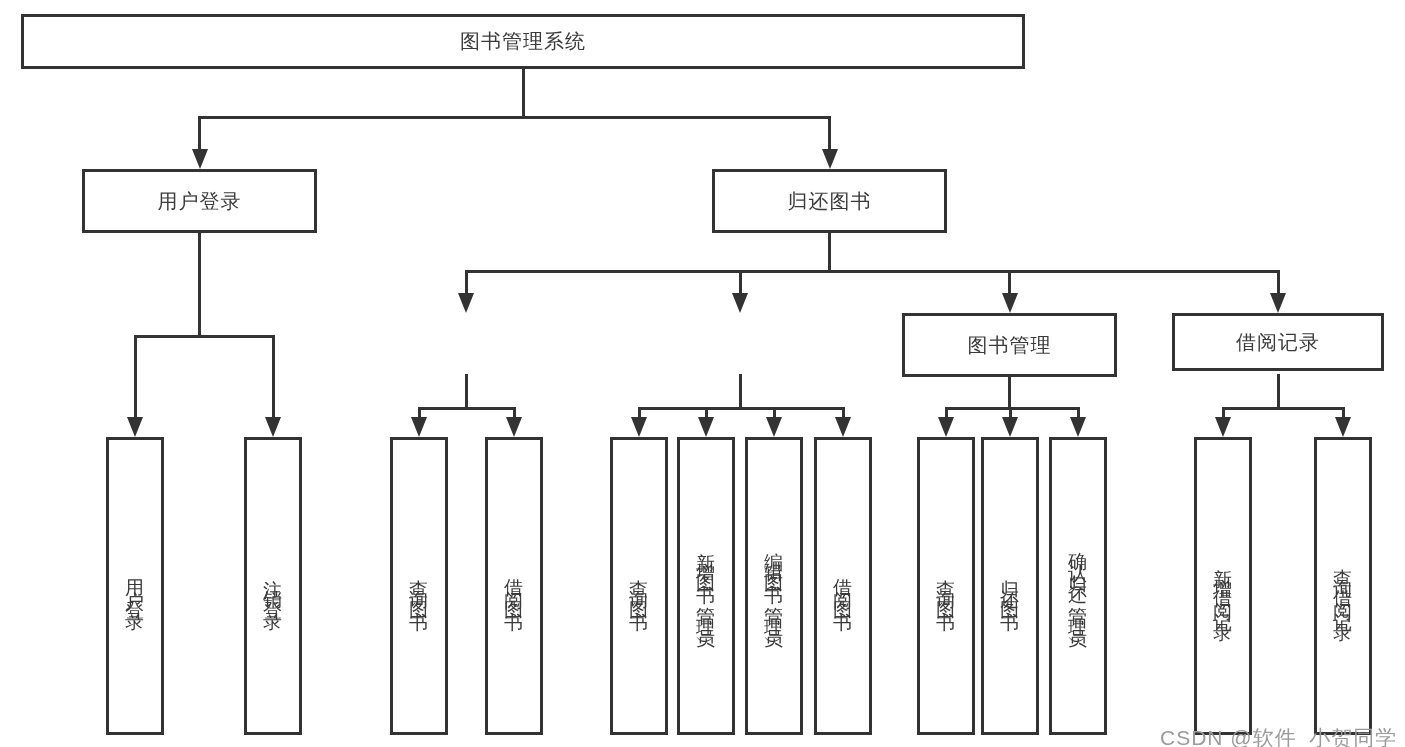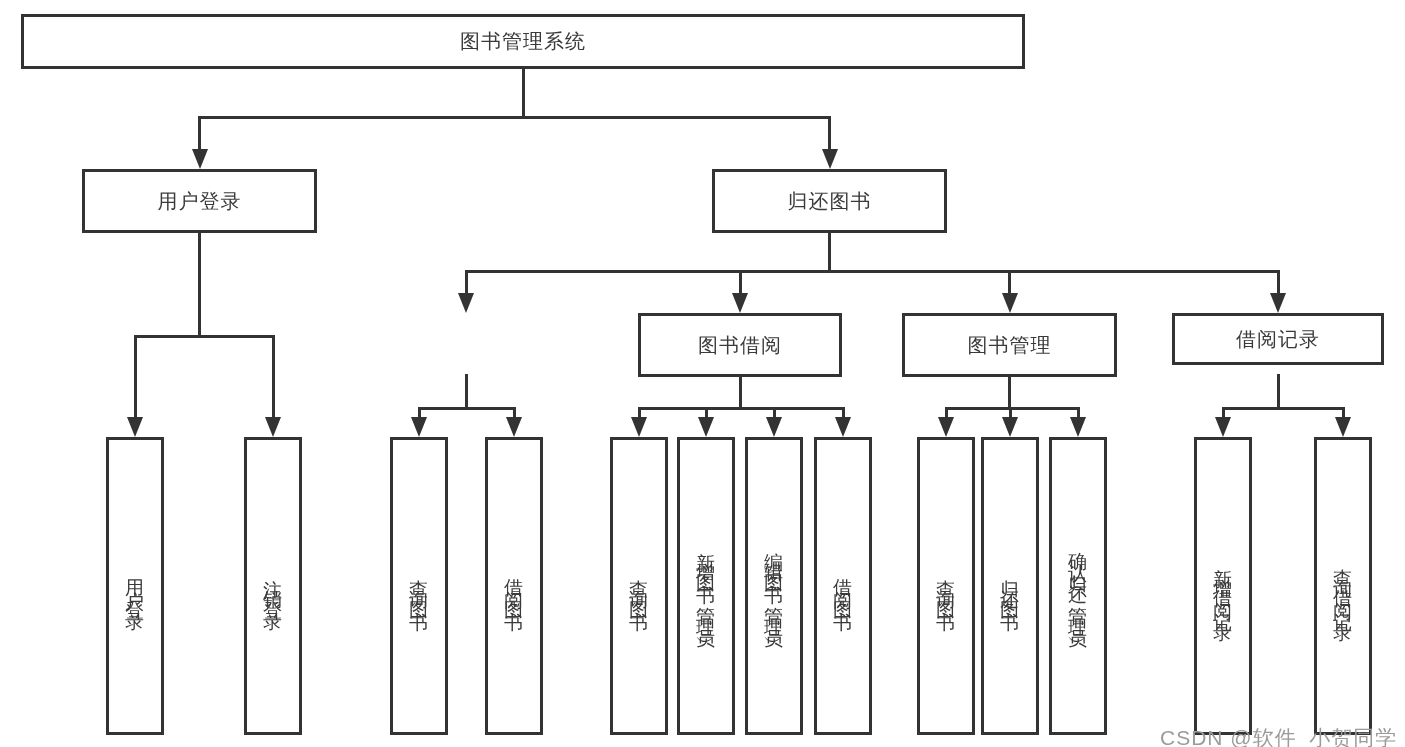--- a/index.html
+++ b/index.html
@@ -128,27 +128,24 @@
     <span class="lbl">图书管理系统</span>
   </div>
 
   <div class="box h" style="left:82px;top:169px;width:235px;height:64px">
     <span class="lbl">用户登录</span>
   </div>
   <div class="box h" style="left:712px;top:169px;width:235px;height:64px">
     <span class="lbl">归还图书</span>
   </div>
 
-  <div class="box h" style="left:638px;top:313px;width:204px;height:64px">
-    <span class="lbl">图书借阅</span>
-  </div>
   <div class="box h" style="left:902px;top:313px;width:215px;height:64px">
     <span class="lbl">图书管理</span>
   </div>
-  <div class="box h" style="left:1172px;top:313px;width:212px;height:52px">
+  <div class="box h" style="left:1172px;top:313px;width:212px;height:58px">
     <span class="lbl">借阅记录</span>
   </div>
 
   <div class="box v" style="left:106px;top:437px;width:58px;height:298px">
     <span class="lbl">用户登录</span>
   </div>
   <div class="box v" style="left:244px;top:437px;width:58px;height:298px">
     <span class="lbl">注销登录</span>
   </div>
 

